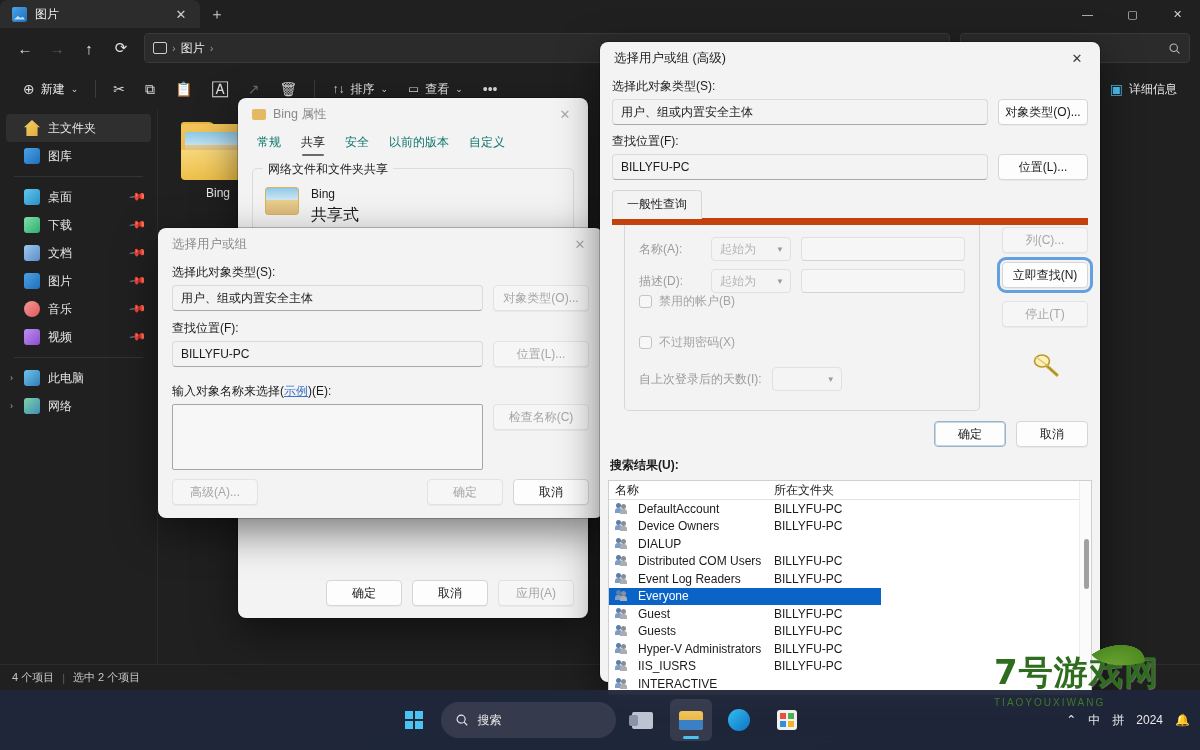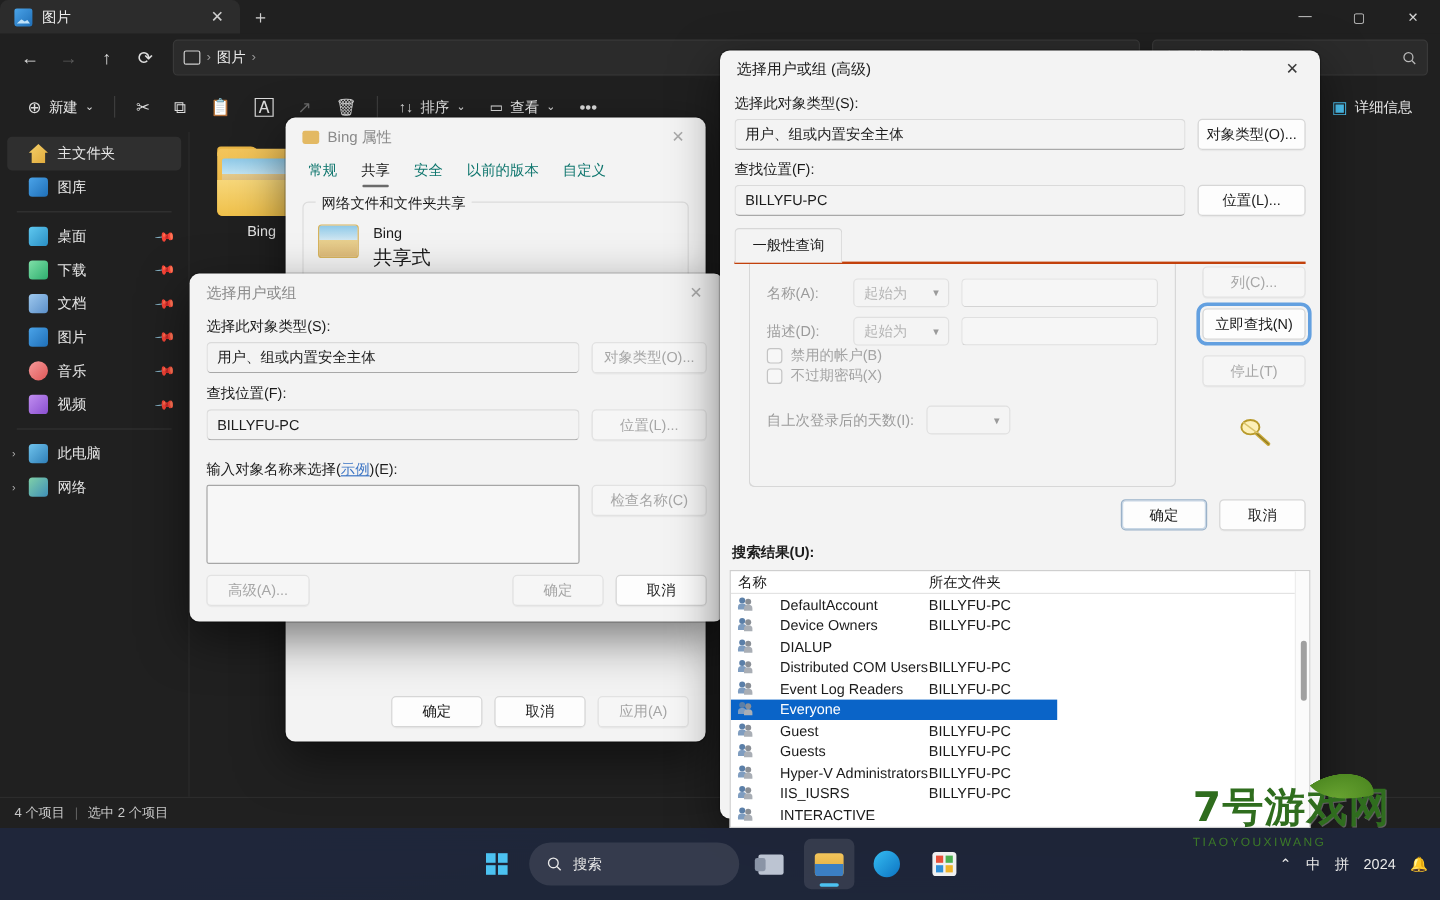--- a/index.html
+++ b/index.html
@@ -151,35 +151,35 @@
     bottom: 0; width: 22px; height: 2.5px; background: #6a6a6a; border-radius: 2px; }
   .pgroup { margin: 12px 14px 0; border: 1px solid #dcdcdc; border-radius: 5px; padding: 12px; position: relative; }
   .pgroup-title { position: absolute; top: -8px; left: 10px; background: #f3f3f3; padding: 0 5px;
     font-size: 12px; color: #1b1b1b;}
 
   
   #selbasic { left: 158px; top: 228px; width: 445px; height: 290px; }
 
   
   #seladv { left: 600px; top: 42px; width: 500px; height: 640px; }
-  .tabstrip { margin: 0 12px; border-bottom: 2px solid #c2410c; display: flex; }
+  .tabstrip { margin: 0 12px; border-bottom: 7px solid #c2410c; display: flex; }
   .qtab { padding: 5px 14px; font-size: 12px; background: #f3f3f3; border: 1px solid #d7d7d7;
     border-bottom: 1px solid #f3f3f3; border-radius: 4px 4px 0 0; margin-bottom: -1px; }
   .qpanel { margin: 0 12px; border: 1px solid #d7d7d7; border-top: none; border-radius: 0 0 5px 5px;
     background: #f3f3f3; padding: 12px 14px; }
 
   .results { margin: 4px 8px 0 8px; background: #fff; border: 1px solid #cfcfcf;
     height: 215px; overflow: hidden; position: relative; }
   .res-head { display: flex; height: 19px; align-items: center; font-size: 12px;
     border-bottom: 1px solid #e3e3e3; }
   .res-head .c1 { width: 165px; padding-left: 6px; }
   .res-head .c2 { flex: 1; }
   .res-row { display: flex; height: 17.5px; align-items: center; font-size: 12px; }
   .res-row.sel { background: #0a64c8; color: #fff; width: 272px; }
-  .res-row .c1 { width: 165px; display: flex; align-items: center; gap: 22px; padding-left: 6px; }
+  .res-row .c1 { width: 165px; display: flex; align-items: center; gap: 10px; padding-left: 6px; }
   .res-row .c2 { flex: 1; }
   .usr-ic { width: 13px; height: 12px; flex: none; position: relative; }
   .usr-ic .h1 { position:absolute; left:1px; top:0px; width:5px; height:5px; border-radius:50%; background:#5b7fa8;}
   .usr-ic .b1 { position:absolute; left:0px; top:5px; width:7px; height:5px; border-radius:3px 3px 0 0; background:#7f9dc0;}
   .usr-ic .h2 { position:absolute; left:6px; top:1px; width:5px; height:5px; border-radius:50%; background:#8a8f96;}
   .usr-ic .b2 { position:absolute; left:5px; top:6px; width:7px; height:5px; border-radius:3px 3px 0 0; background:#a9aeb5;}
   .scrollbar { position: absolute; right: 0; top: 0; width: 12px; height: 100%; background: #fbfbfb;
     border-left: 1px solid #ededed; }
   .scroll-thumb { position: absolute; left: 3.5px; top: 58px; width: 5px; height: 50px;
     background: #a0a0a0; border-radius: 3px; }
@@ -477,21 +477,21 @@
         <div class="field" style="flex:1;height:24px;background:#f6f6f6;border-color:#e0e0e0;border-bottom-color:#d4d4d4"></div>
       </div>
       <div style="display:flex;align-items:center;gap:10px;">
         <div class="lbl dim" style="width:62px">描述(D):</div>
         <div class="combo dim" style="width:80px">
           <span>起始为</span>
           <span class="ar">▼</span>
         </div>
         <div class="field" style="flex:1;height:24px;background:#f6f6f6;border-color:#e0e0e0;border-bottom-color:#d4d4d4"></div>
       </div>
-      <div class="checkbox" style="margin-bottom:0">
+      <div class="checkbox" style="margin-bottom:24px">
         <span class="cb-box"></span>
         <span>禁用的帐户(B)</span>
       </div>
       <div class="checkbox" style="margin-bottom:16px">
         <span class="cb-box"></span>
         <span>不过期密码(X)</span>
       </div>
       <div style="display:flex;align-items:center;gap:10px">
         <div class="lbl dim">自上次登录后的天数(I):</div>
         <div class="combo dim" style="width:70px">

